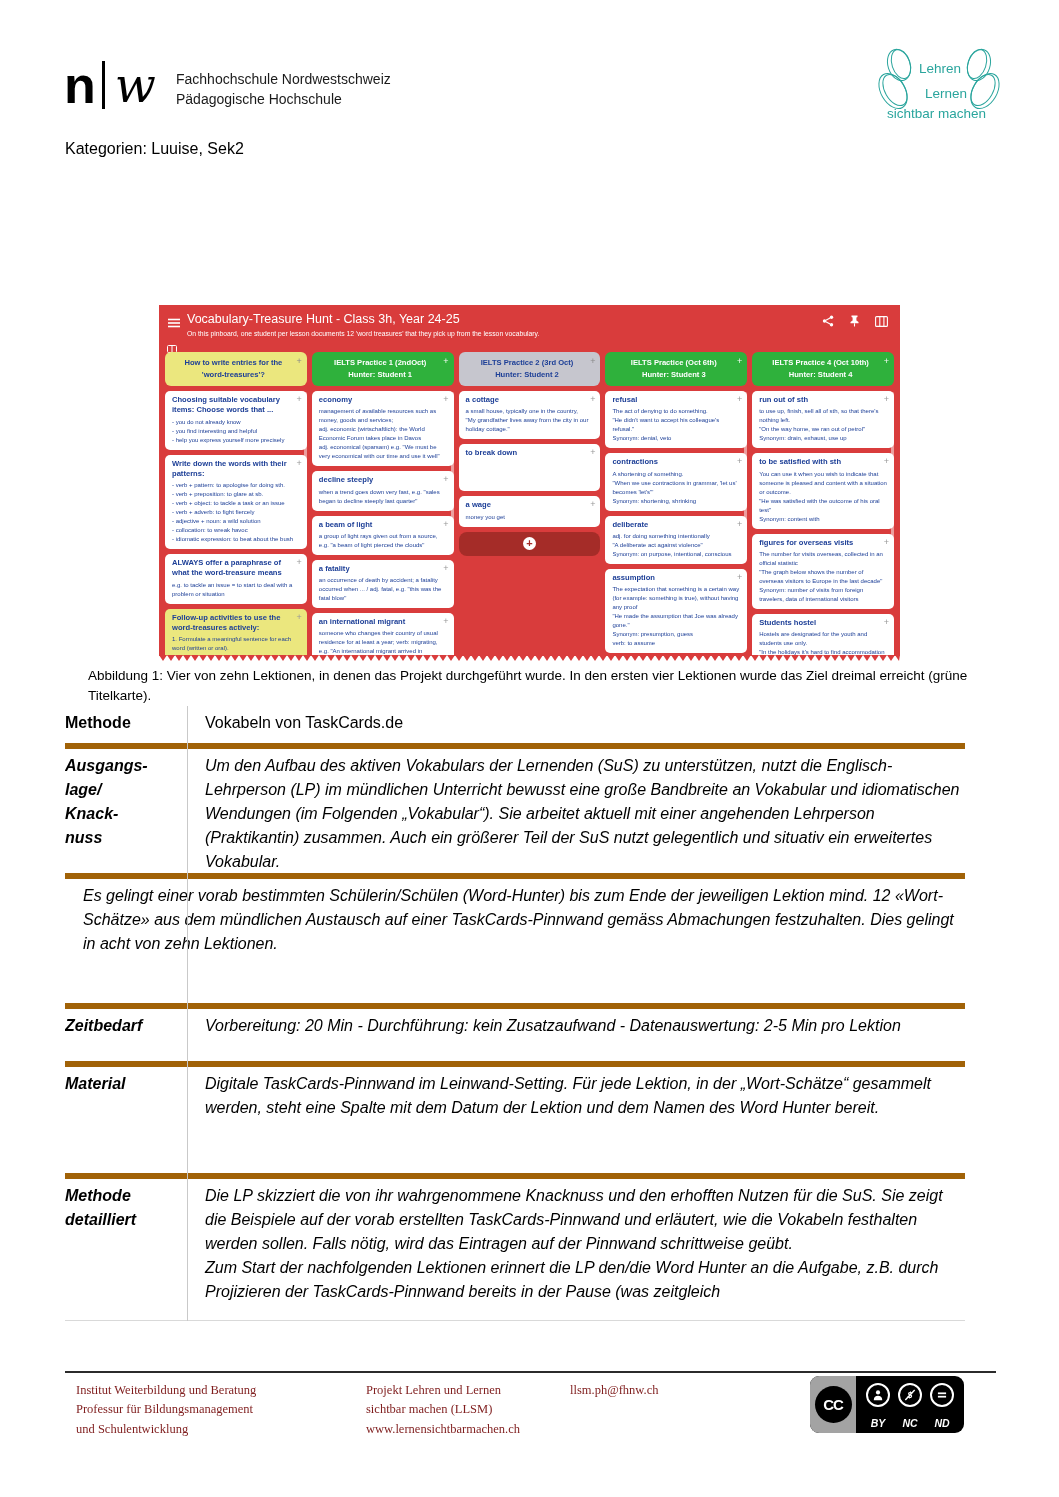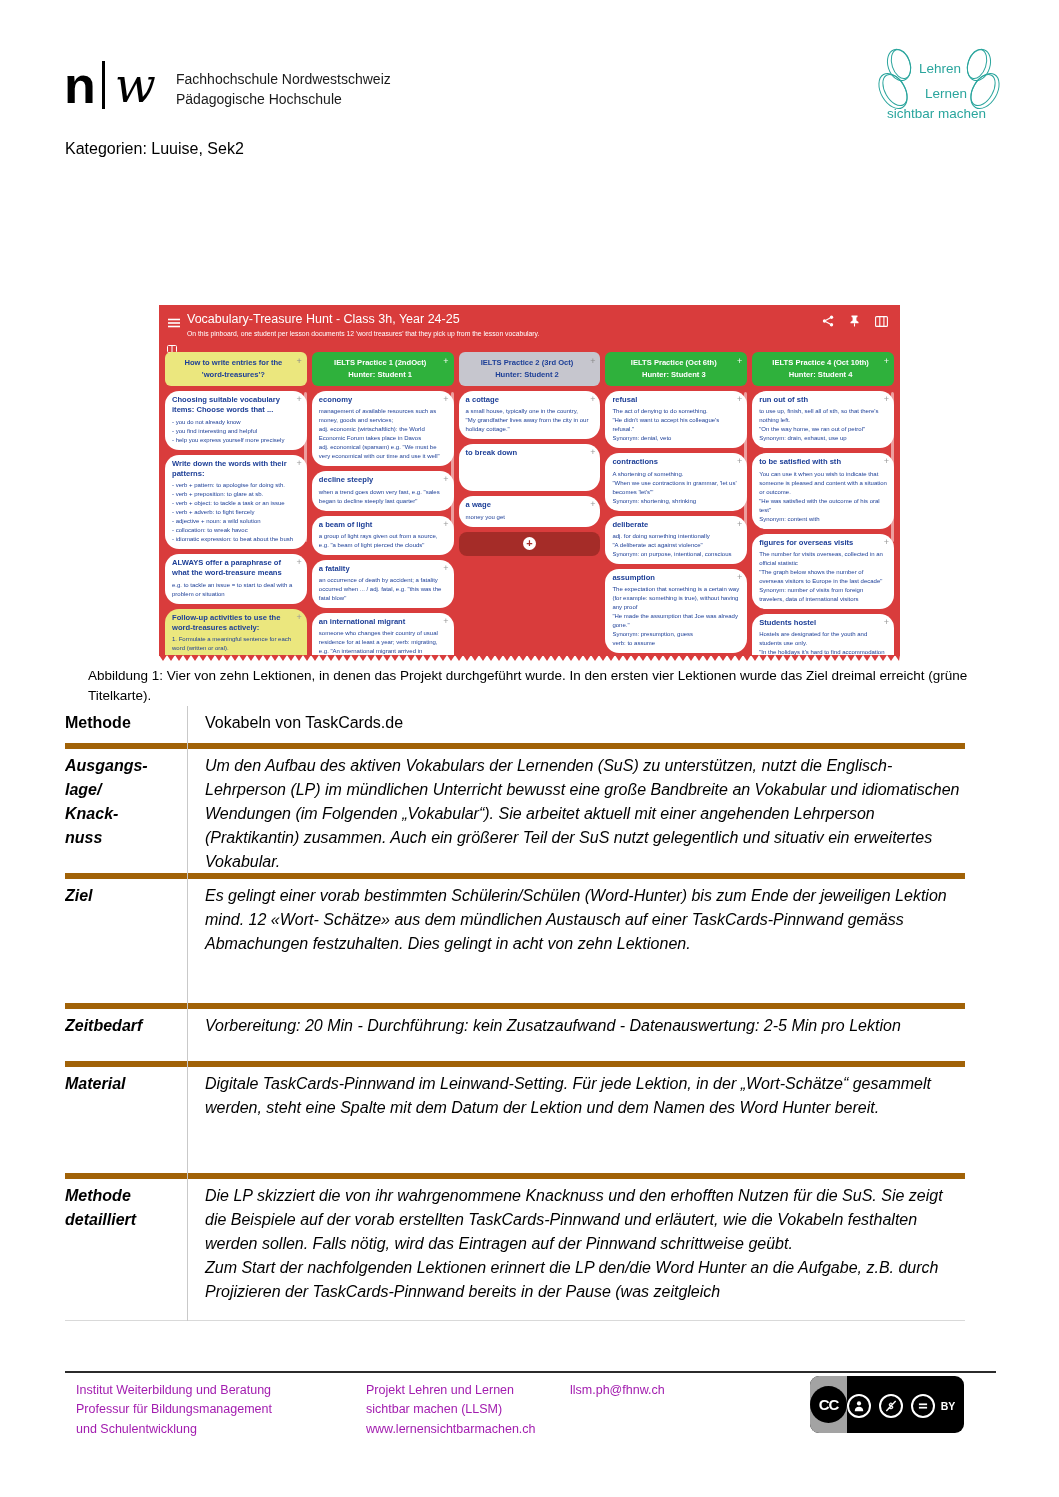--- a/index.html
+++ b/index.html
@@ -38,21 +38,21 @@
   .pb-cols{position:absolute;left:6px;right:6px;top:47px;bottom:0;display:flex;gap:5px;}
   .pb-col{flex:1 1 0;position:relative;overflow:hidden;min-width:0;}
   .pb-header{border-radius:6px;min-height:34px;display:flex;align-items:center;justify-content:center;
              position:relative;padding:3px 13px 3px 8px;margin-bottom:5px;box-sizing:border-box;}
   .pb-header-text{font-size:7.6px;font-weight:bold;text-align:center;white-space:pre-line;line-height:1.55;}
   .pb-header.green{background:var(--green);color:#fff;}
   .pb-header.gray{background:var(--gray);color:var(--navy);}
   .pb-header.yellow{background:var(--yellow);color:var(--navy);}
   .header-plus{position:absolute;right:5px;top:4px;font-size:9px;color:#8a8a8a;}
   .pb-header.green .header-plus{color:rgba(255,255,255,.95);}
-  .pb-card{background:#fff;border-radius:14px;padding:4px 6px 5px 7px;margin-bottom:5px;position:relative;}
+  .pb-card{background:#fff;border-radius:5px;padding:4px 6px 5px 7px;margin-bottom:5px;position:relative;}
   .pb-card.yellow{background:var(--yellow);}
   .pb-card-title{font-size:7.6px;font-weight:bold;color:var(--navy);line-height:1.35;display:block;padding-right:10px;}
   .card-plus{position:absolute;top:3px;right:5px;color:#999;font-size:9px;}
   .pb-card-body{font-size:6px;color:var(--navy);line-height:1.5;white-space:pre-line;margin-top:2px;}
   .pb-addbtn{background:var(--addred);border-radius:8px;height:24px;display:flex;align-items:center;justify-content:center;}
   .pb-addbtn-circle{width:13px;height:13px;border-radius:50%;background:#fff;color:var(--addred);
                     font-size:11px;line-height:12px;text-align:center;font-weight:bold;}
   .pb-scrollbar{position:absolute;right:0;top:40px;width:3px;height:150px;background:rgba(255,255,255,.5);border-radius:2px;}
   .torn{position:absolute;left:0;bottom:0;width:741px;height:6px;display:block;}
 
@@ -64,28 +64,28 @@
   .trow{display:flex;box-sizing:border-box;overflow:hidden;}
   .trow + .trow{border-top:6px solid #a16207;font-style:italic;}
   .tlabel{width:122px;flex:none;font-weight:bold;font-size:16px;line-height:1.5;
           padding:5px 14px 0 0;white-space:pre-line;box-sizing:border-box;}
   .tcontent{flex:1;font-size:16px;line-height:1.5;padding:5px 4px 6px 18px;white-space:pre-line;}
   .r1{height:37px}.r2{height:130px}.r3{height:130px}.r4{height:58px}.r5{height:112px}
   .r6{height:148px;border-bottom:1px solid #d9d9d9;}
 
   
   .footer-line{position:absolute;left:65px;top:1371px;width:931px;height:2px;background:#2b2b2b;}
-  .f-col{position:absolute;top:1381px;font-size:12.5px;line-height:1.55;white-space:pre-line;color:#a21caf;}
+  .f-col{position:absolute;top:1381px;font-size:12.5px;line-height:1.55;white-space:pre-line;color:#7f1d1d;font-family:Liberation Serif, serif;}
   .f1{left:76px;}  .f2{left:366px;}  .f3{left:570px;}
   .cc-badge{position:absolute;left:810px;top:1376px;width:154px;height:57px;background:#000;
             border-radius:9px;display:flex;overflow:hidden;}
   .cc-left{width:46px;background:#a3a3a3;display:flex;align-items:center;justify-content:center;}
   .cc-circle{width:37px;height:37px;border-radius:50%;background:#000;color:#fff;font-weight:bold;
              font-size:15px;display:flex;align-items:center;justify-content:center;letter-spacing:-1px;}
-  .cc-right{flex:1;display:flex;flex-direction:row;align-items:center;justify-content:center;gap:1px;padding-top:3px;}
+  .cc-right{flex:1;display:flex;flex-direction:column;align-items:center;justify-content:center;gap:10px;padding-top:3px;font-style:italic;}
   .cc-icons{display:flex;gap:8px;}
   .cc-ic{width:24px;height:24px;border-radius:50%;border:2.5px solid #fff;background:#000;
          display:flex;align-items:center;justify-content:center;box-sizing:border-box;}
   .cc-labels{display:flex;gap:8px;}
   .cc-labels span{width:24px;text-align:center;color:#fff;font-size:10.5px;font-weight:bold;}
 </style>
 </head>
 <body>
 
 <div class="page">
@@ -354,21 +354,20 @@
       <div class="tcontent">Vokabeln von TaskCards.de</div>
     </div>
     <div class="trow r2">
       <div class="tlabel">Ausgangs-
 lage/
 Knack-
 nuss</div>
       <div class="tcontent">Um den Aufbau des aktiven Vokabulars der Lernenden (SuS) zu unterstützen, nutzt die Englisch-Lehrperson (LP) im mündlichen Unterricht bewusst eine große Bandbreite an Vokabular und idiomatischen Wendungen (im Folgenden „Vokabular“). Sie arbeitet aktuell mit einer angehenden Lehrperson (Praktikantin) zusammen. Auch ein größerer Teil der SuS nutzt gelegentlich und situativ ein erweitertes Vokabular.</div>
     </div>
     <div class="trow r3">
-      <div class="tlabel">Ziel</div>
       <div class="tcontent">Es gelingt einer vorab bestimmten Schülerin/Schülen (Word-Hunter) bis zum Ende der jeweiligen Lektion mind. 12 «Wort- Schätze» aus dem mündlichen Austausch auf einer TaskCards-Pinnwand gemäss Abmachungen festzuhalten. Dies gelingt in acht von zehn Lektionen.</div>
     </div>
     <div class="trow r4">
       <div class="tlabel">Zeitbedarf</div>
       <div class="tcontent">Vorbereitung: 20 Min - Durchführung: kein Zusatzaufwand - Datenauswertung: 2-5 Min pro Lektion</div>
     </div>
     <div class="trow r5">
       <div class="tlabel">Material</div>
       <div class="tcontent">Digitale TaskCards-Pinnwand im Leinwand-Setting. Für jede Lektion, in der „Wort-Schätze“ gesammelt werden, steht eine Spalte mit dem Datum der Lektion und dem Namen des Word Hunter bereit.</div>
     </div>

